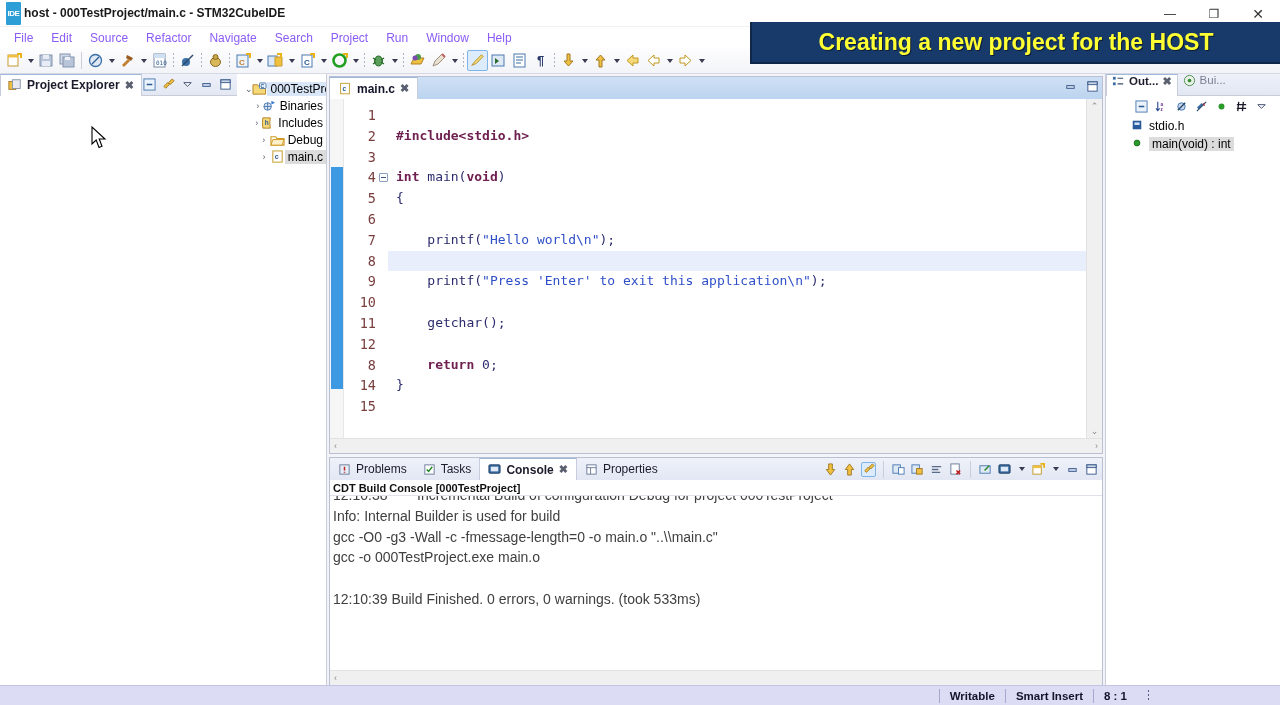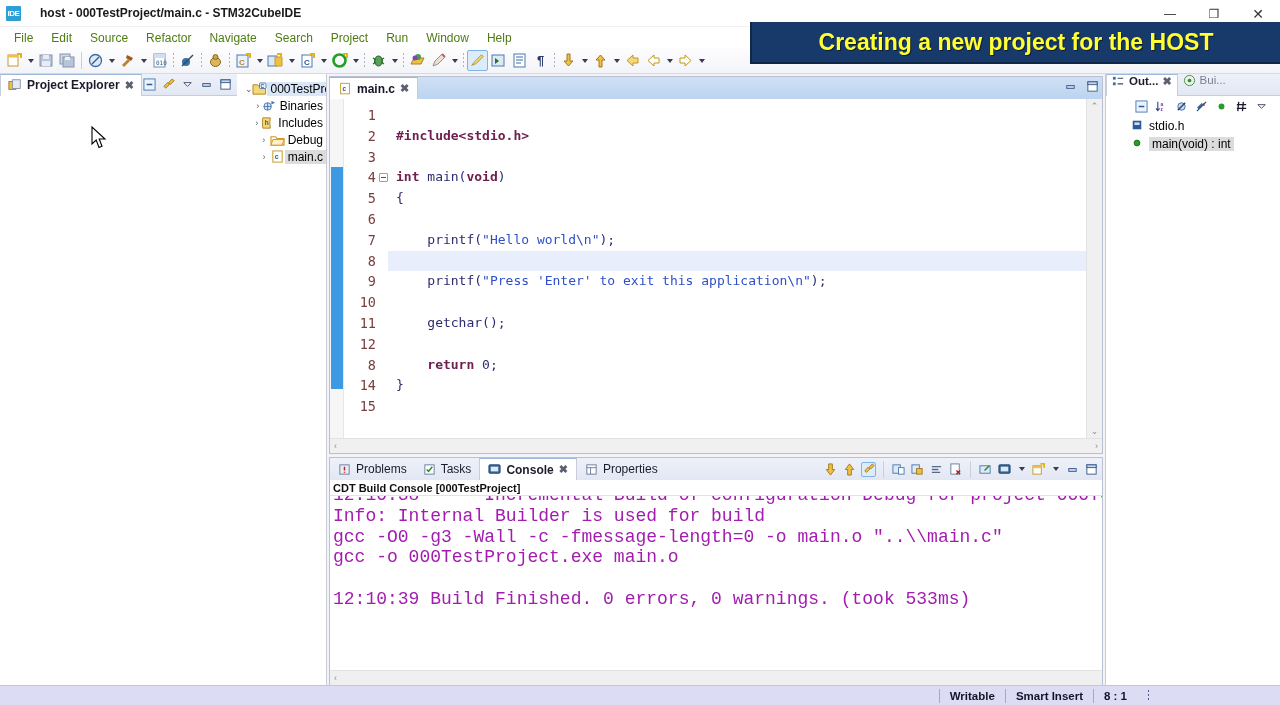--- a/index.html
+++ b/index.html
@@ -15,34 +15,34 @@
   }
   .app { position:absolute; inset:0; display:flex; flex-direction:column; background:#fff; }
 
   
   .titlebar {
     height:27px; display:flex; align-items:center;
     background:#ffffff; padding-left:6px; position:relative;
     border-bottom:1px solid #f1f1f1;
   }
   .title-icon {
-    width:15px; height:15px; background:#2d9fd6; color:#fff;
+    width:15px; height:23px; background:#2d9fd6; color:#fff;
     font-size:8px; font-weight:bold; display:flex; align-items:center;
-    justify-content:center; margin-right:19px; letter-spacing:-0.5px;
+    justify-content:center; margin-right:3px; letter-spacing:-0.5px;
     border-radius:1px;
   }
   .title-text { font-size:12px; font-weight:bold; color:#1a1a1a; white-space:nowrap; }
   .win-ctrl { position:absolute; right:0; top:0; height:27px; display:flex; }
   .win-btn { width:44px; height:27px; display:flex; align-items:center; justify-content:center;
              font-size:12px; color:#333; }
   .win-btn.close { font-size:14px; }
 
   
   .menubar { height:21px; display:flex; align-items:center; padding-left:5px; background:#fff; }
-  .menu-item { padding:2px 9px; font-size:12px; color:#4d7c0f; white-space:nowrap; }
+  .menu-item { padding:2px 9px; font-size:12px; color:#8b5cf6; white-space:nowrap; }
 
   
   .toolbar {
     height:26px; display:flex; align-items:center; padding-left:4px;
     background:linear-gradient(#fdfdfe,#f3f4f8);
     border-bottom:1px solid #d6d9e4;
   }
   .tb { width:21px; height:21px; display:flex; align-items:center; justify-content:center; position:relative; }
   .tb svg { display:block; }
   .arrowdn { width:11px; height:20px; display:flex; align-items:center; justify-content:center; }
@@ -126,22 +126,22 @@
                  border:1px solid #b9c0d4; border-bottom:none; background:#fff; min-height:0; }
   .contabbar { height:22px; display:flex; align-items:center; position:relative;
                background:linear-gradient(#eef1f9,#e2e7f3); }
   .contab { display:flex; align-items:center; gap:5px; padding:0 8px; height:22px; font-size:12px; color:#1b1b2c; }
   .contab.active { background:#fff; font-weight:bold; border-top:1px solid #9db8d8;
                    border-left:1px solid #c7cddd; border-right:1px solid #c7cddd; }
   .contools { margin-left:auto; display:flex; align-items:center; gap:4px; padding-right:3px; }
 
   .conhead { font-size:11px; font-weight:bold; padding:2px 0 1px 3px; color:#101010;
              background:#fff; border-bottom:1px solid #dfe2ea; }
-  .conbody { flex:1; background:#fff; font-family:Liberation Mono, monospace;
-             font-size:18px; color:#a21caf; padding-left:3px; overflow:hidden; position:relative; }
+  .conbody { flex:1; background:#fff; font-family:Liberation Sans, sans-serif;
+             font-size:14px; color:#404040; padding-left:3px; overflow:hidden; position:relative; }
   .conline { height:20.8px; line-height:20.8px; white-space:pre; }
   .conline.clip { margin-top:-11px; }
   .conscroll { height:15px; background:#f0f0f0; border-top:1px solid #e2e2e2;
                display:flex; align-items:center; padding:0 4px; }
 
   
   .rightpane { width:175px; display:flex; flex-direction:column; background:#fff;
                border-left:1px solid #c8cbd8; }
   .otabbar { height:22px; display:flex; align-items:center;
              background:linear-gradient(#eef1f9,#e2e7f3); border-bottom:1px solid #c8cbd8; }

